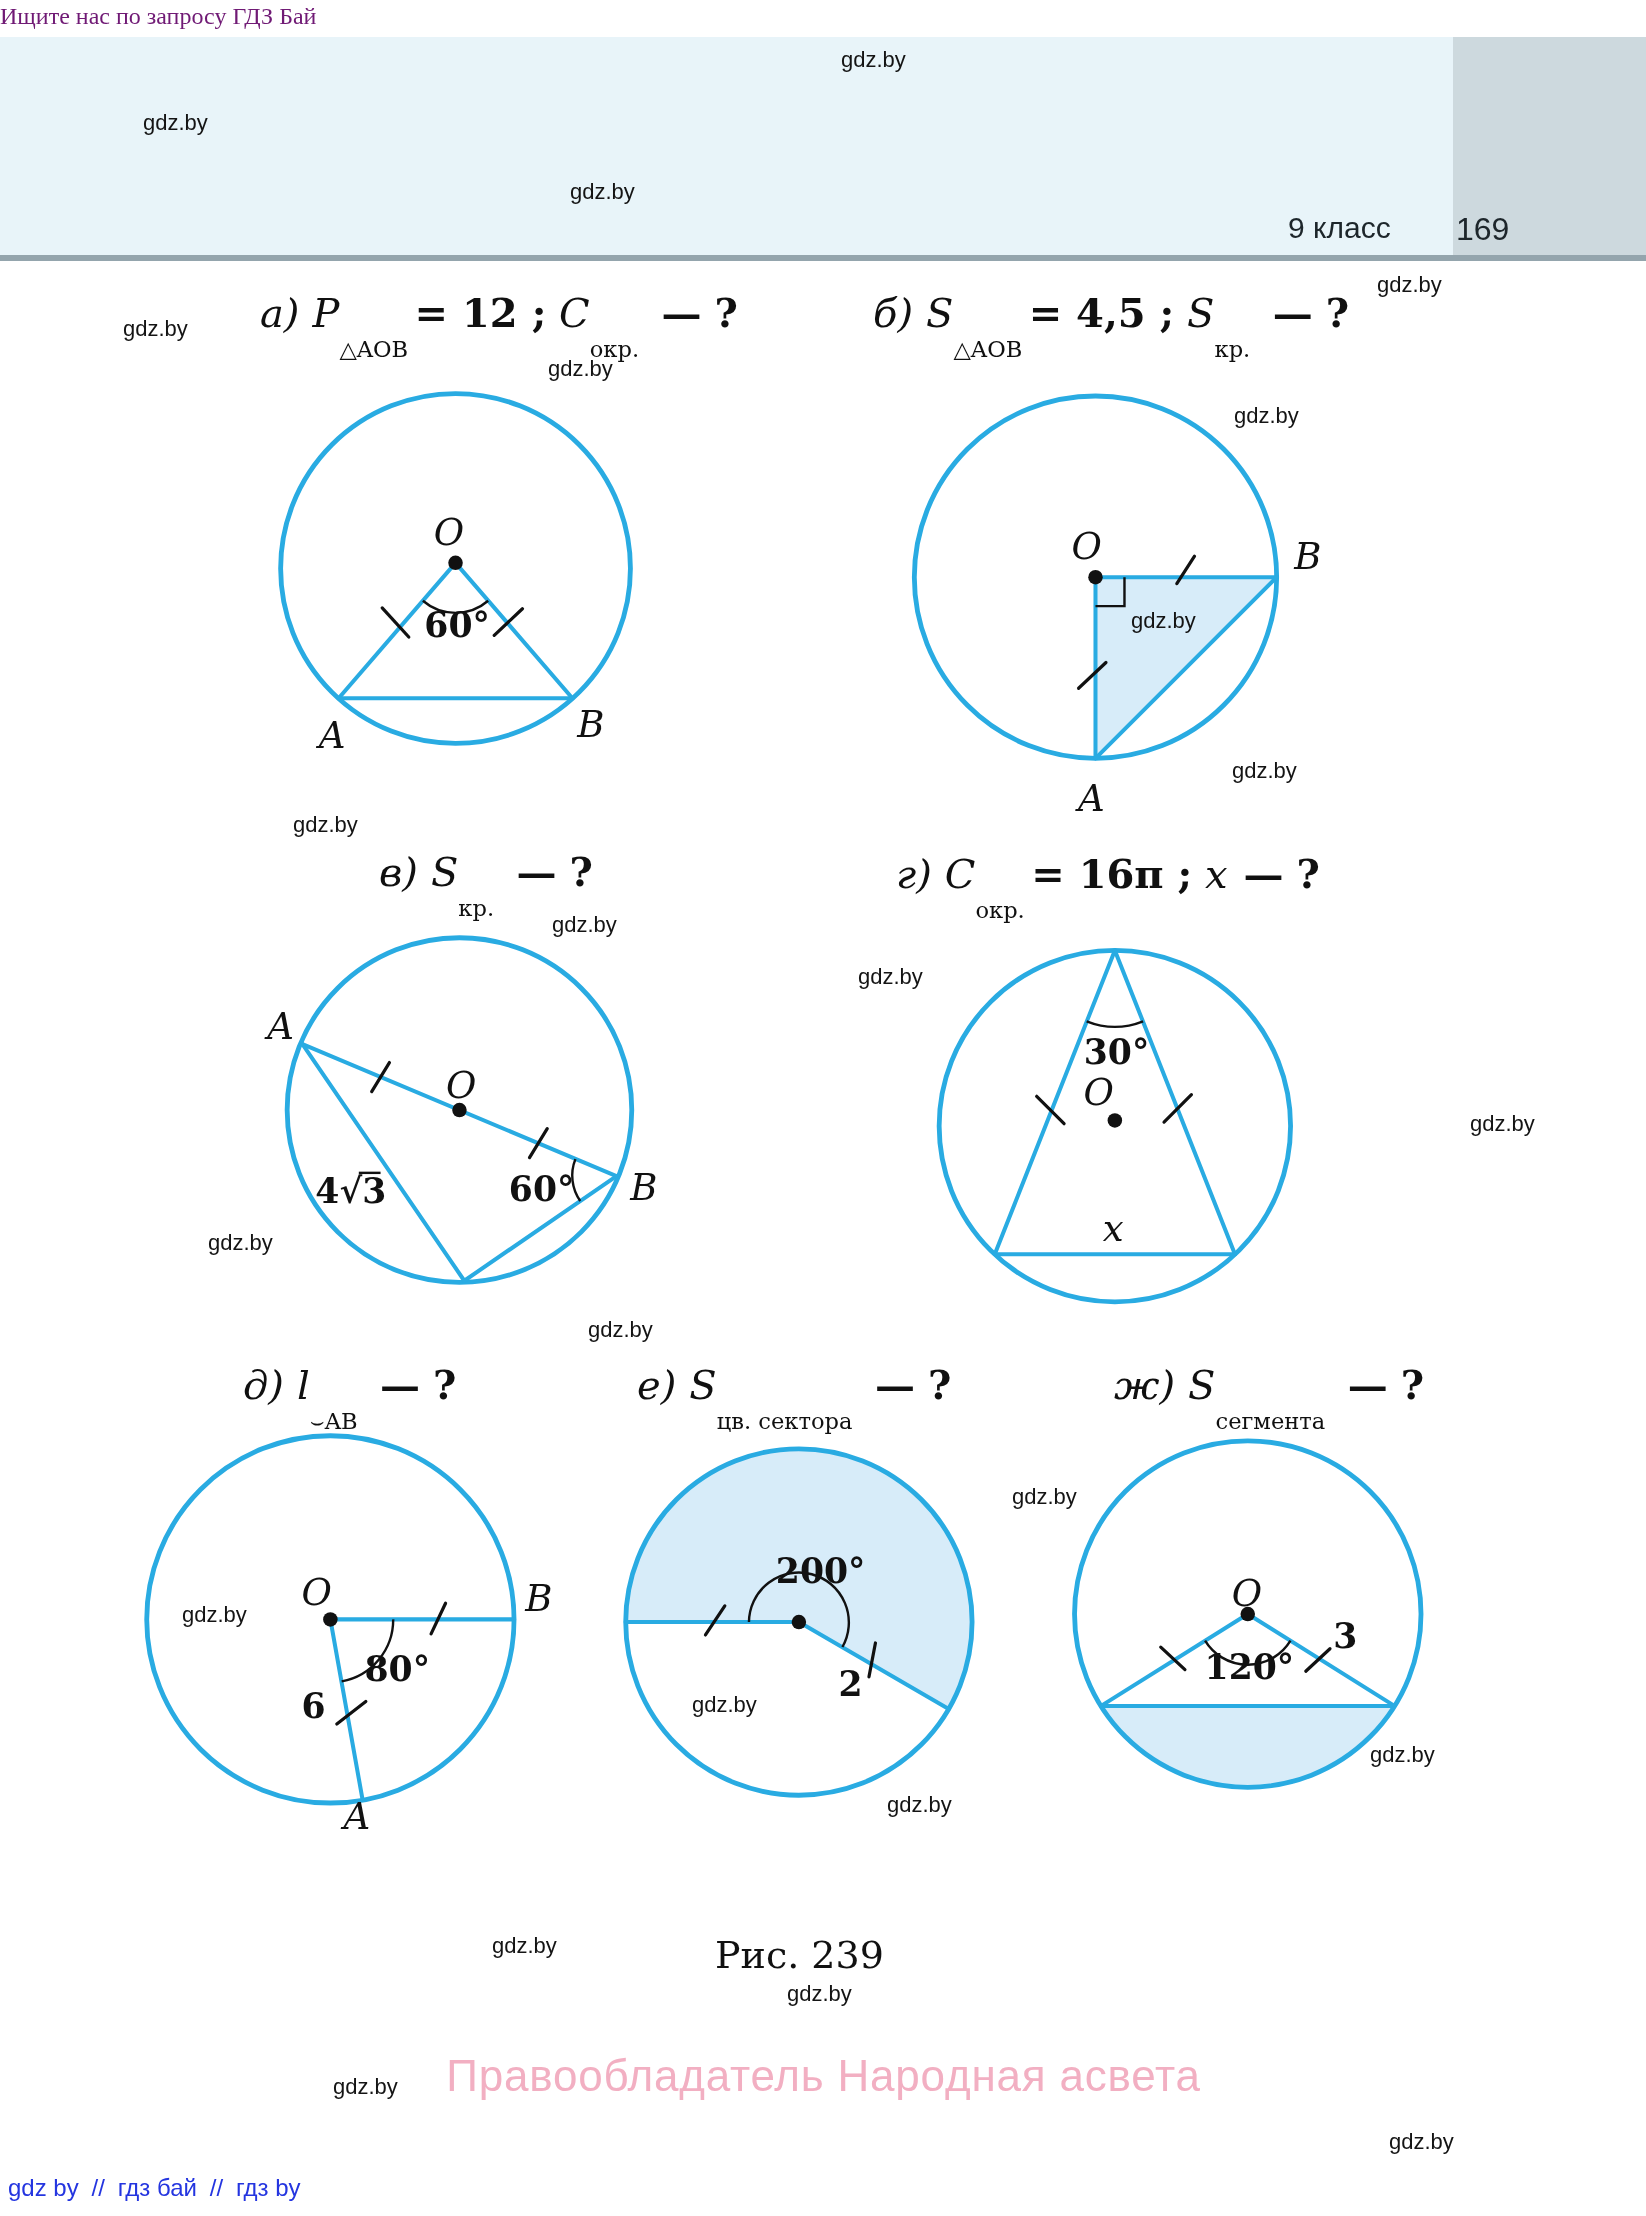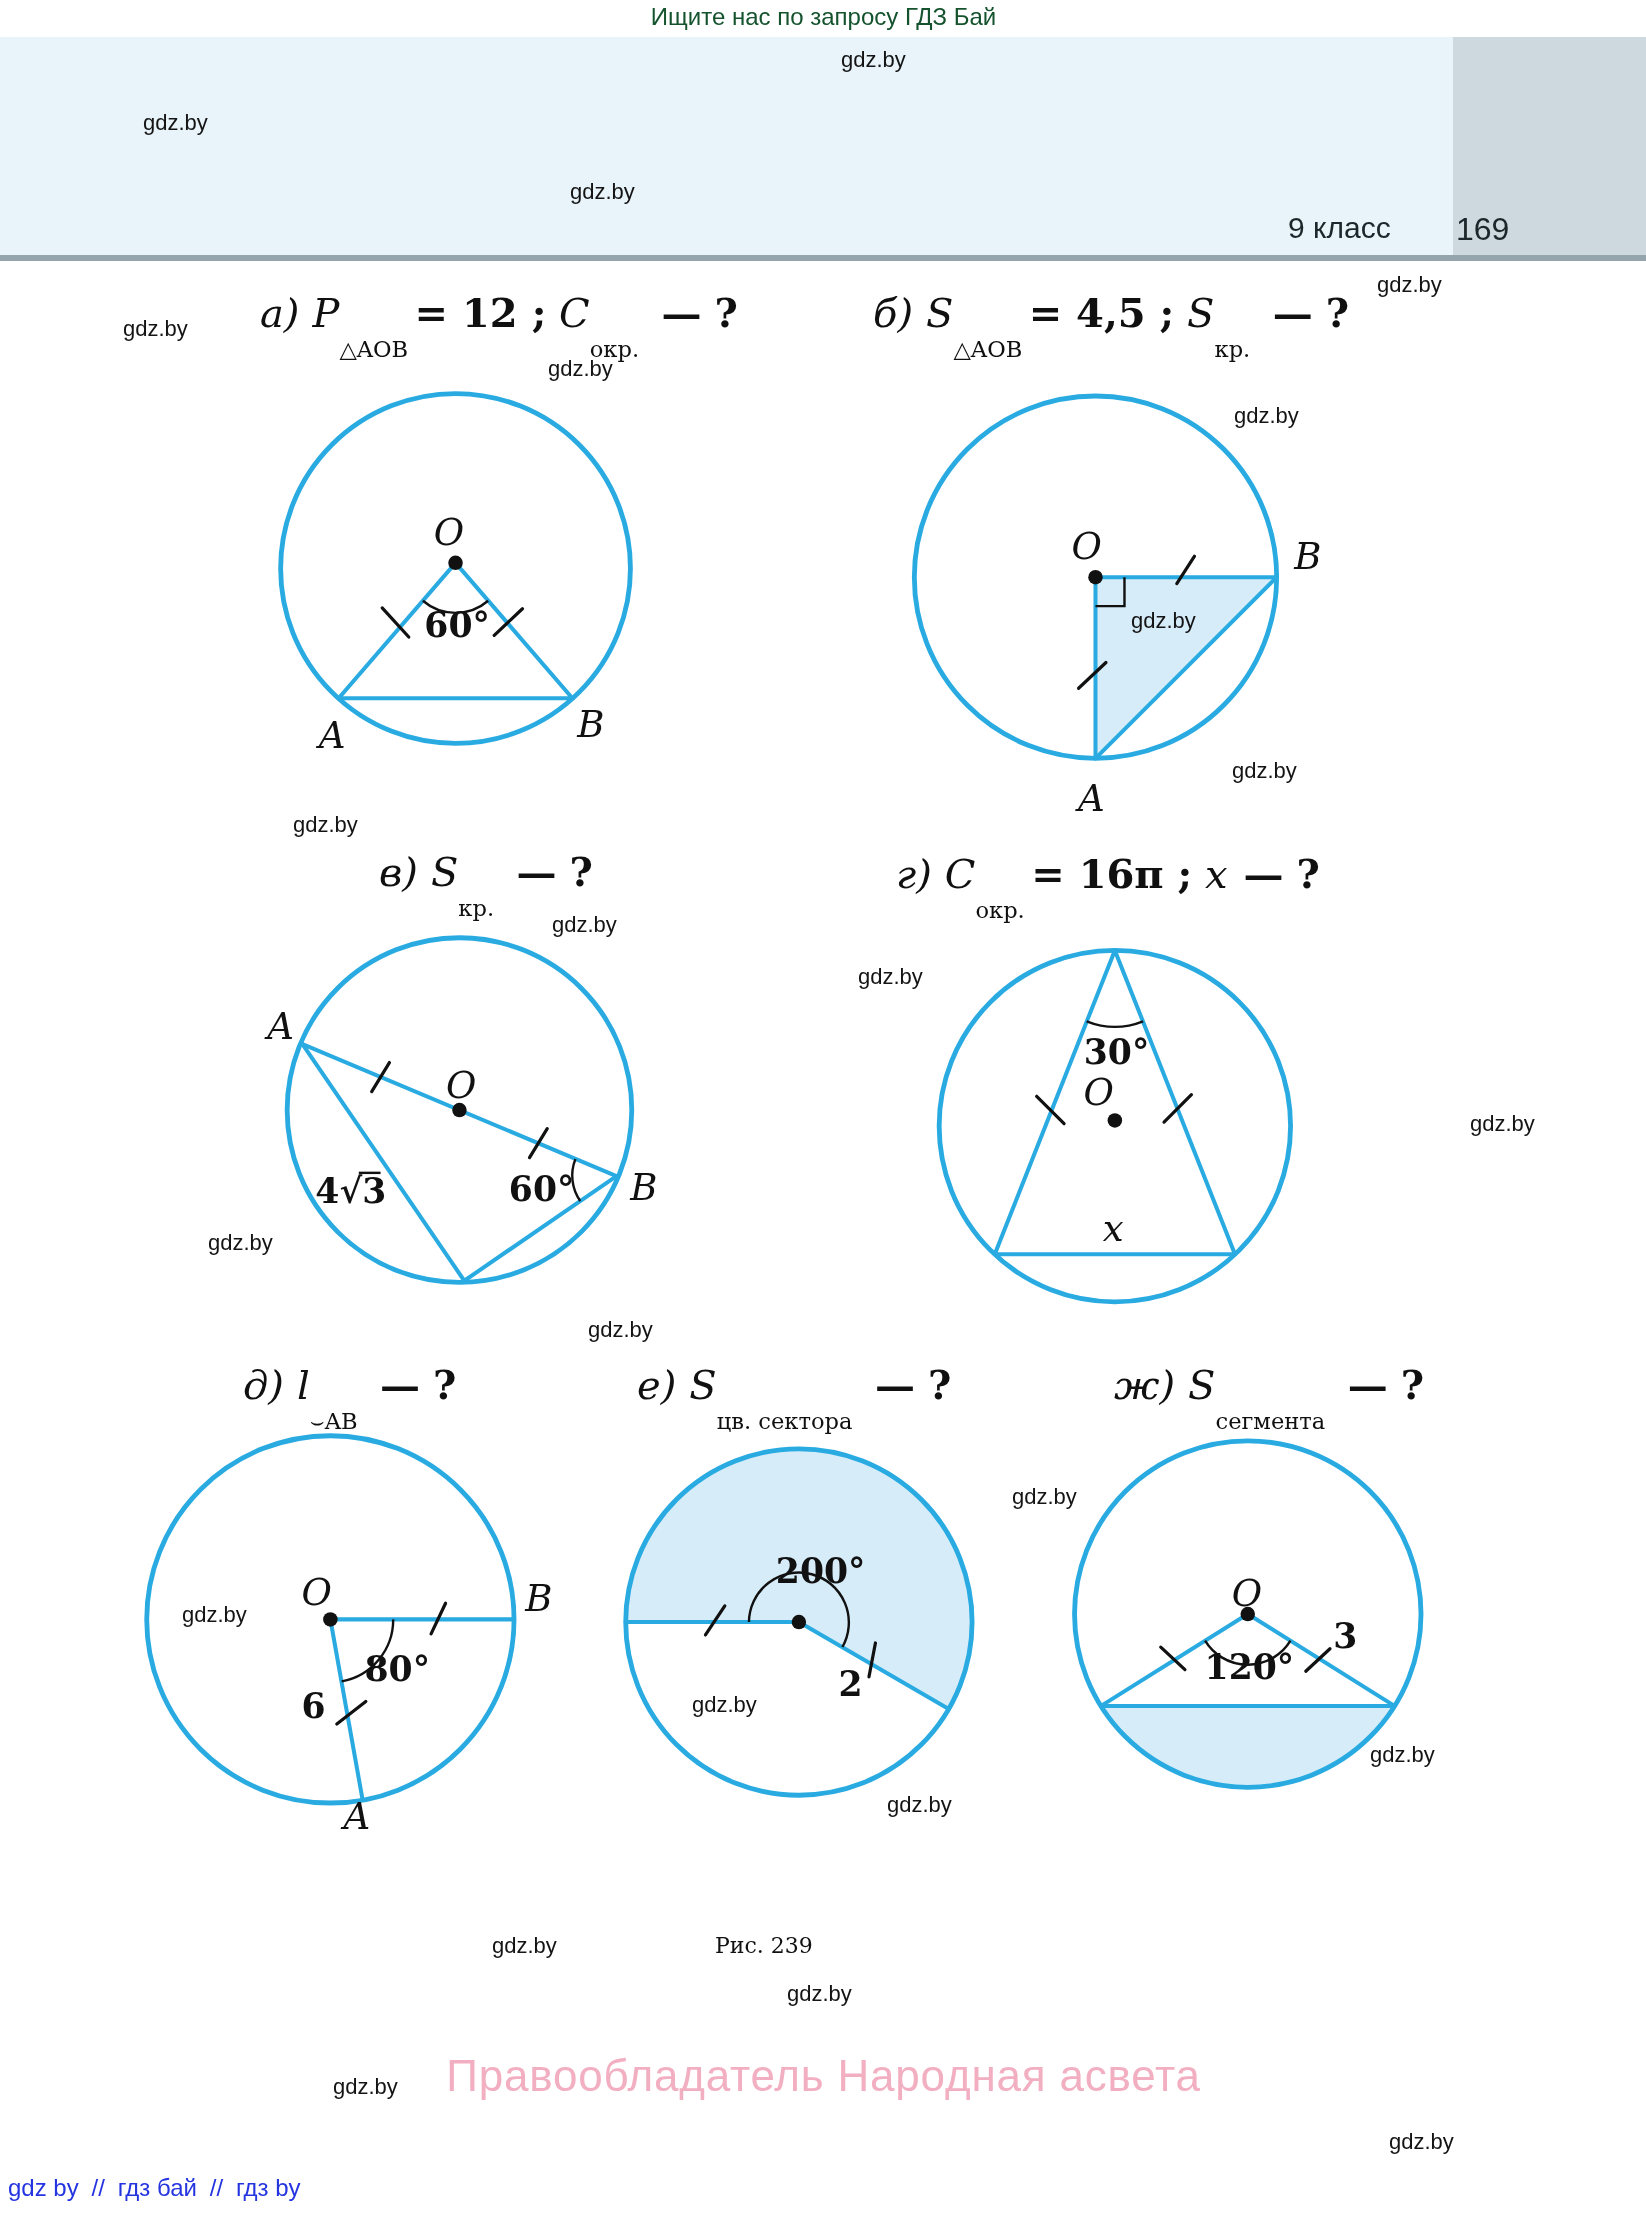--- a/index.html
+++ b/index.html
@@ -2,22 +2,22 @@
 <html style="font-size:13px"><head>
 <meta charset="utf-8">
 <style>
   html,body{margin:0;padding:0;}
   body{
     width:1647px;height:2216px;position:relative;background:#ffffff;
     font-family:"Liberation Sans",sans-serif;overflow:hidden;
   }
   
   .promo{
-    position:absolute;top:3.2px;left:0;width:100%;text-align:center;
-    font-size:24px;color:#14532d;font-family:Liberation Sans, sans-serif;
+    position:absolute;top:3.2px;left:0;width:100%;text-align:left;
+    font-size:24px;color:#701a75;font-family:Liberation Serif, serif;
   }
   
   .band-blue{position:absolute;left:0;top:37px;width:1453px;height:218px;background:#E8F4F9;}
   .band-gray{position:absolute;left:1453px;top:37px;width:193px;height:218px;background:#CDD9DE;}
   .band-strip{position:absolute;left:0;top:255px;width:100%;height:5.6px;background:#94A5AD;}
   .grade{position:absolute;left:1288px;top:211px;font-size:30px;color:#1d262b;}
   .pagenum{position:absolute;left:1456px;top:211px;font-size:32px;color:#1d262b;}
   
   .wm{position:absolute;font-size:22px;color:#141414;white-space:nowrap;}
   
@@ -35,21 +35,21 @@
   svg{position:absolute;overflow:visible;}
   .circ{fill:none;stroke:#29ABE2;stroke-width:6;}
   .ln{fill:none;stroke:#29ABE2;stroke-width:5;stroke-linecap:round;}
   .fillb{fill:#D7ECF9;stroke:none;}
   .tick{stroke:#111111;stroke-width:4;stroke-linecap:round;}
   .aarc{fill:none;stroke:#111111;stroke-width:3;}
   .dot{fill:#111111;stroke:none;}
   .slab{font-family:"DejaVu Serif",serif;font-style:italic;font-size:46px;fill:#111111;}
   .sang{font-family:"DejaVu Serif",serif;font-weight:700;font-size:43px;fill:#111111;}
   
-  .figcap{position:absolute;left:715px;top:1933px;font-family:"DejaVu Serif",serif;font-size:22px;color:#111111;}
+  .figcap{position:absolute;left:715px;top:1933px;font-family:"DejaVu Serif",serif;font-size:38px;color:#111111;}
   .copyright{
     position:absolute;left:0;top:2051px;width:100%;text-align:center;
     font-size:44px;color:#F2AFC2;letter-spacing:0.8px;
   }
   .footer-links{
     position:absolute;left:0;top:2174px;width:100%;text-align:left;
     font-size:24px;color:#2435E0;
   }
   .footer-links a{color:#2435E0;text-decoration:none;margin:0 8px;cursor:pointer;}
   .footer-links .sep{margin:0 4.8px;}

